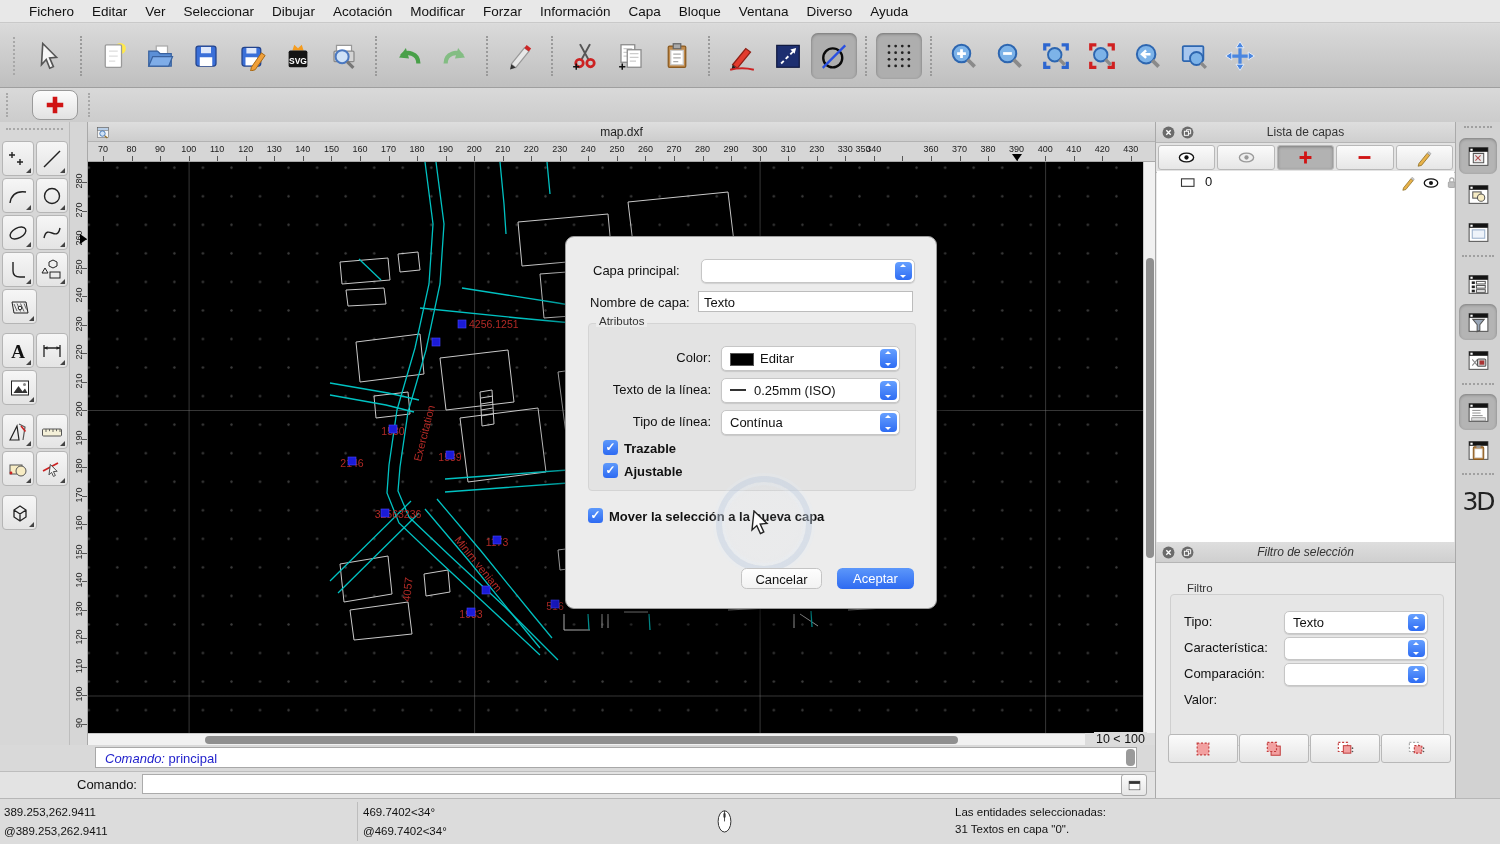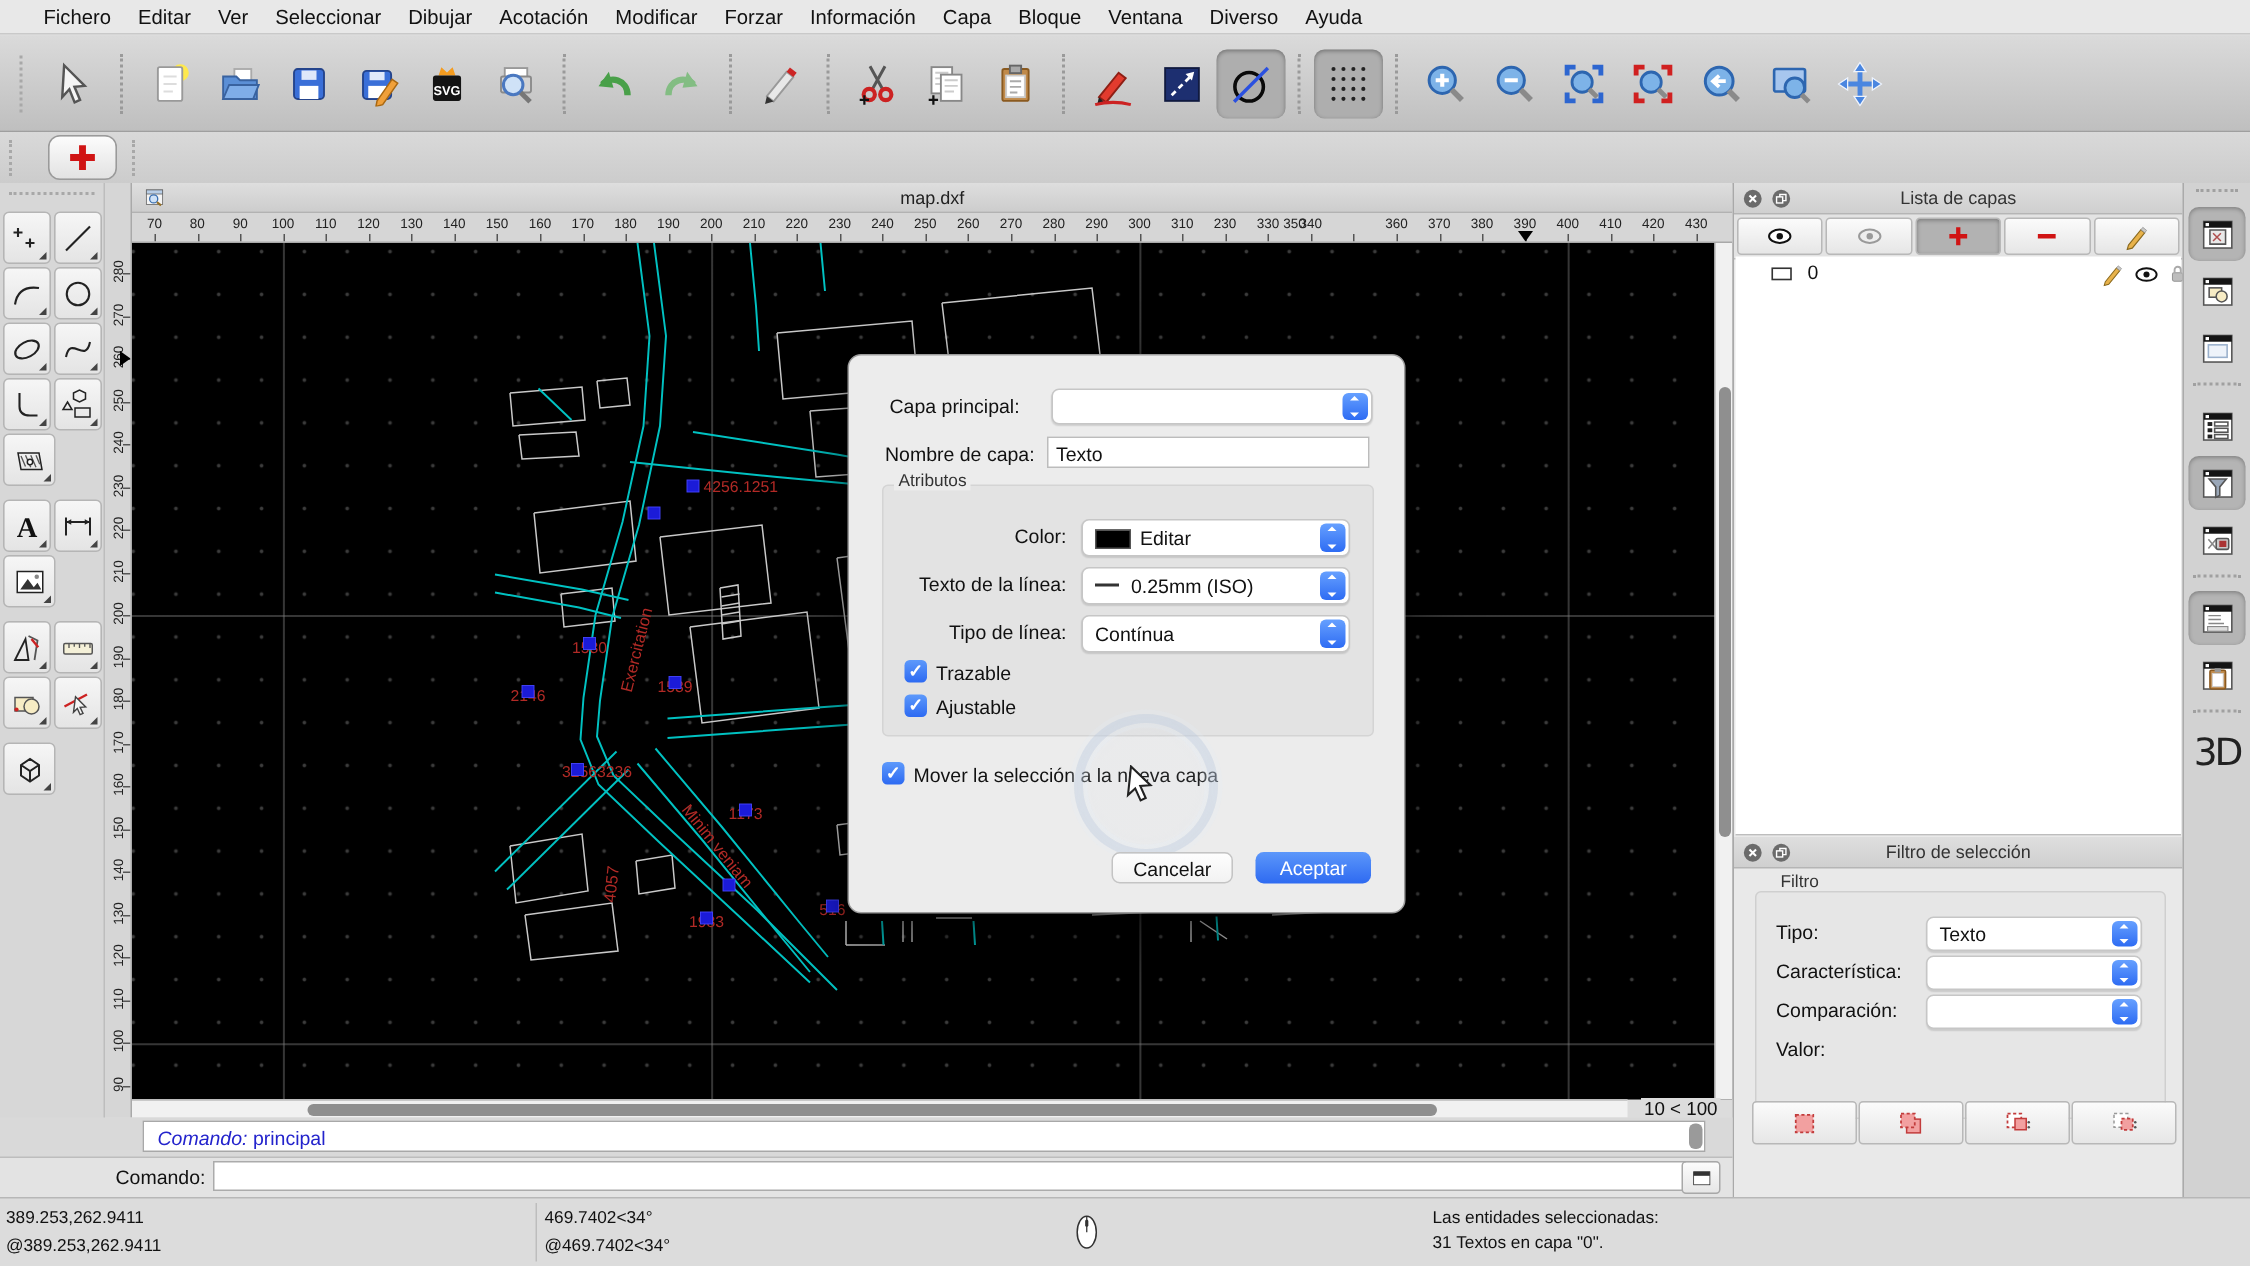--- a/index.html
+++ b/index.html
@@ -96,21 +96,21 @@
   
   #dialog{position:absolute;left:565px;top:236px;width:370px;height:371px;background:#ececec;border:1px solid #9c9c9c;border-radius:9px;box-shadow:0 18px 45px rgba(0,0,0,.55),0 2px 8px rgba(0,0,0,.35);}
   .dlg-label{position:absolute;font-size:13px;color:#111;}
   .dlg-label.r{text-align:right;}
   #dlg-group{position:absolute;left:22px;top:86px;width:326px;height:166px;background:#e3e3e3;border:1px solid #d4d4d4;border-radius:4px;}
   #dlg-group-label{position:absolute;left:30px;top:78px;font-size:11.5px;color:#333;background:#ececec;padding:0 3px;z-index:2;}
   .ti{position:absolute;background:#fff;border:1px solid #bcbcbc;box-sizing:border-box;}
   .ti .v{position:absolute;left:5px;top:3px;font-size:13px;color:#111;}
   .chk{position:absolute;width:15px;height:15px;border-radius:3.5px;background:linear-gradient(#5d99fb,#2d6af2);}
   .chk:after{content:"✓";position:absolute;left:2.5px;top:-0.5px;color:#fff;font-size:12px;font-weight:bold;}
-  .chk-label{position:absolute;font-size:13px;color:#111;}
+  .chk-label{position:absolute;font-size:13px;color:#111;font-weight:bold;}
   .swatch{position:absolute;left:8px;top:6px;width:22px;height:11px;background:#000;border:1px solid #555;}
   .lw-dash{position:absolute;left:8px;top:10px;width:16px;height:2px;background:#333;}
   #halo{position:absolute;left:150px;top:239px;width:84px;height:84px;border-radius:50%;border:6px solid rgba(190,204,224,.40);box-shadow:0 0 0 3px rgba(228,236,248,.22), inset 0 0 0 3px rgba(228,236,248,.22);background:radial-gradient(circle, rgba(215,224,238,.08) 55%, rgba(215,224,238,.20));}
   #dlg-cursor{position:absolute;left:183px;top:273px;}
   .btn{position:absolute;height:21px;border-radius:5.5px;font-size:13px;text-align:center;line-height:21px;box-sizing:border-box;}
   #btn-cancel{left:175px;top:331px;width:81px;background:linear-gradient(#fefefe,#f2f2f2);border:1px solid #c4c4c4;color:#111;}
   #btn-ok{left:271px;top:331px;width:77px;background:linear-gradient(#5c97fa,#2e6af1);color:#fff;}
 </style>
 </head>
 <body>
@@ -843,21 +843,21 @@
               <ellipse cx="12" cy="12" rx="9" ry="5.6" fill="#fff" stroke="#111" stroke-width="1.7"></ellipse>
               <circle cx="12" cy="12" r="2.7" fill="#111"></circle>
             </svg></span>
           <span style="position: absolute; left: 286px; top: 3px;"><svg width="17" height="17" viewBox="0 0 24 24">
               <rect x="7.5" y="11" width="9.5" height="8" rx="1.5" fill="#bdbdbd" stroke="#979797"></rect>
               <path d="M9.5 11 V8.3 a2.9 2.9 0 0 1 5.8 0 V11" fill="none" stroke="#aaa" stroke-width="1.8"></path>
             </svg></span>
         </div>
       </div>
 
-    <div class="pan-header" style="position:absolute;left:0;top:436px;width:100%;">
+    <div class="pan-header" style="position:absolute;left:0;top:420px;width:100%;font-style:italic;">
       <span class="hic" style="left:5px"><svg width="15" height="15" viewBox="0 0 24 24">
             <circle cx="12" cy="12" r="9.5" fill="#6b6b6b"></circle>
             <path d="M8.5 8.5 L15.5 15.5 M15.5 8.5 L8.5 15.5" stroke="#fff" stroke-width="2.2"></path>
           </svg></span>
       <span class="hic" style="left:24px"><svg width="15" height="15" viewBox="0 0 24 24">
             <circle cx="12" cy="12" r="9.5" fill="#6b6b6b"></circle>
             <rect x="7" y="10" width="6.5" height="6.5" fill="none" stroke="#fff" stroke-width="1.5"></rect>
             <path d="M10.5 10 V7.5 H17 V14 h-3.5" fill="none" stroke="#fff" stroke-width="1.5"></path>
           </svg></span>
       <span class="title">Filtro de selección</span>

